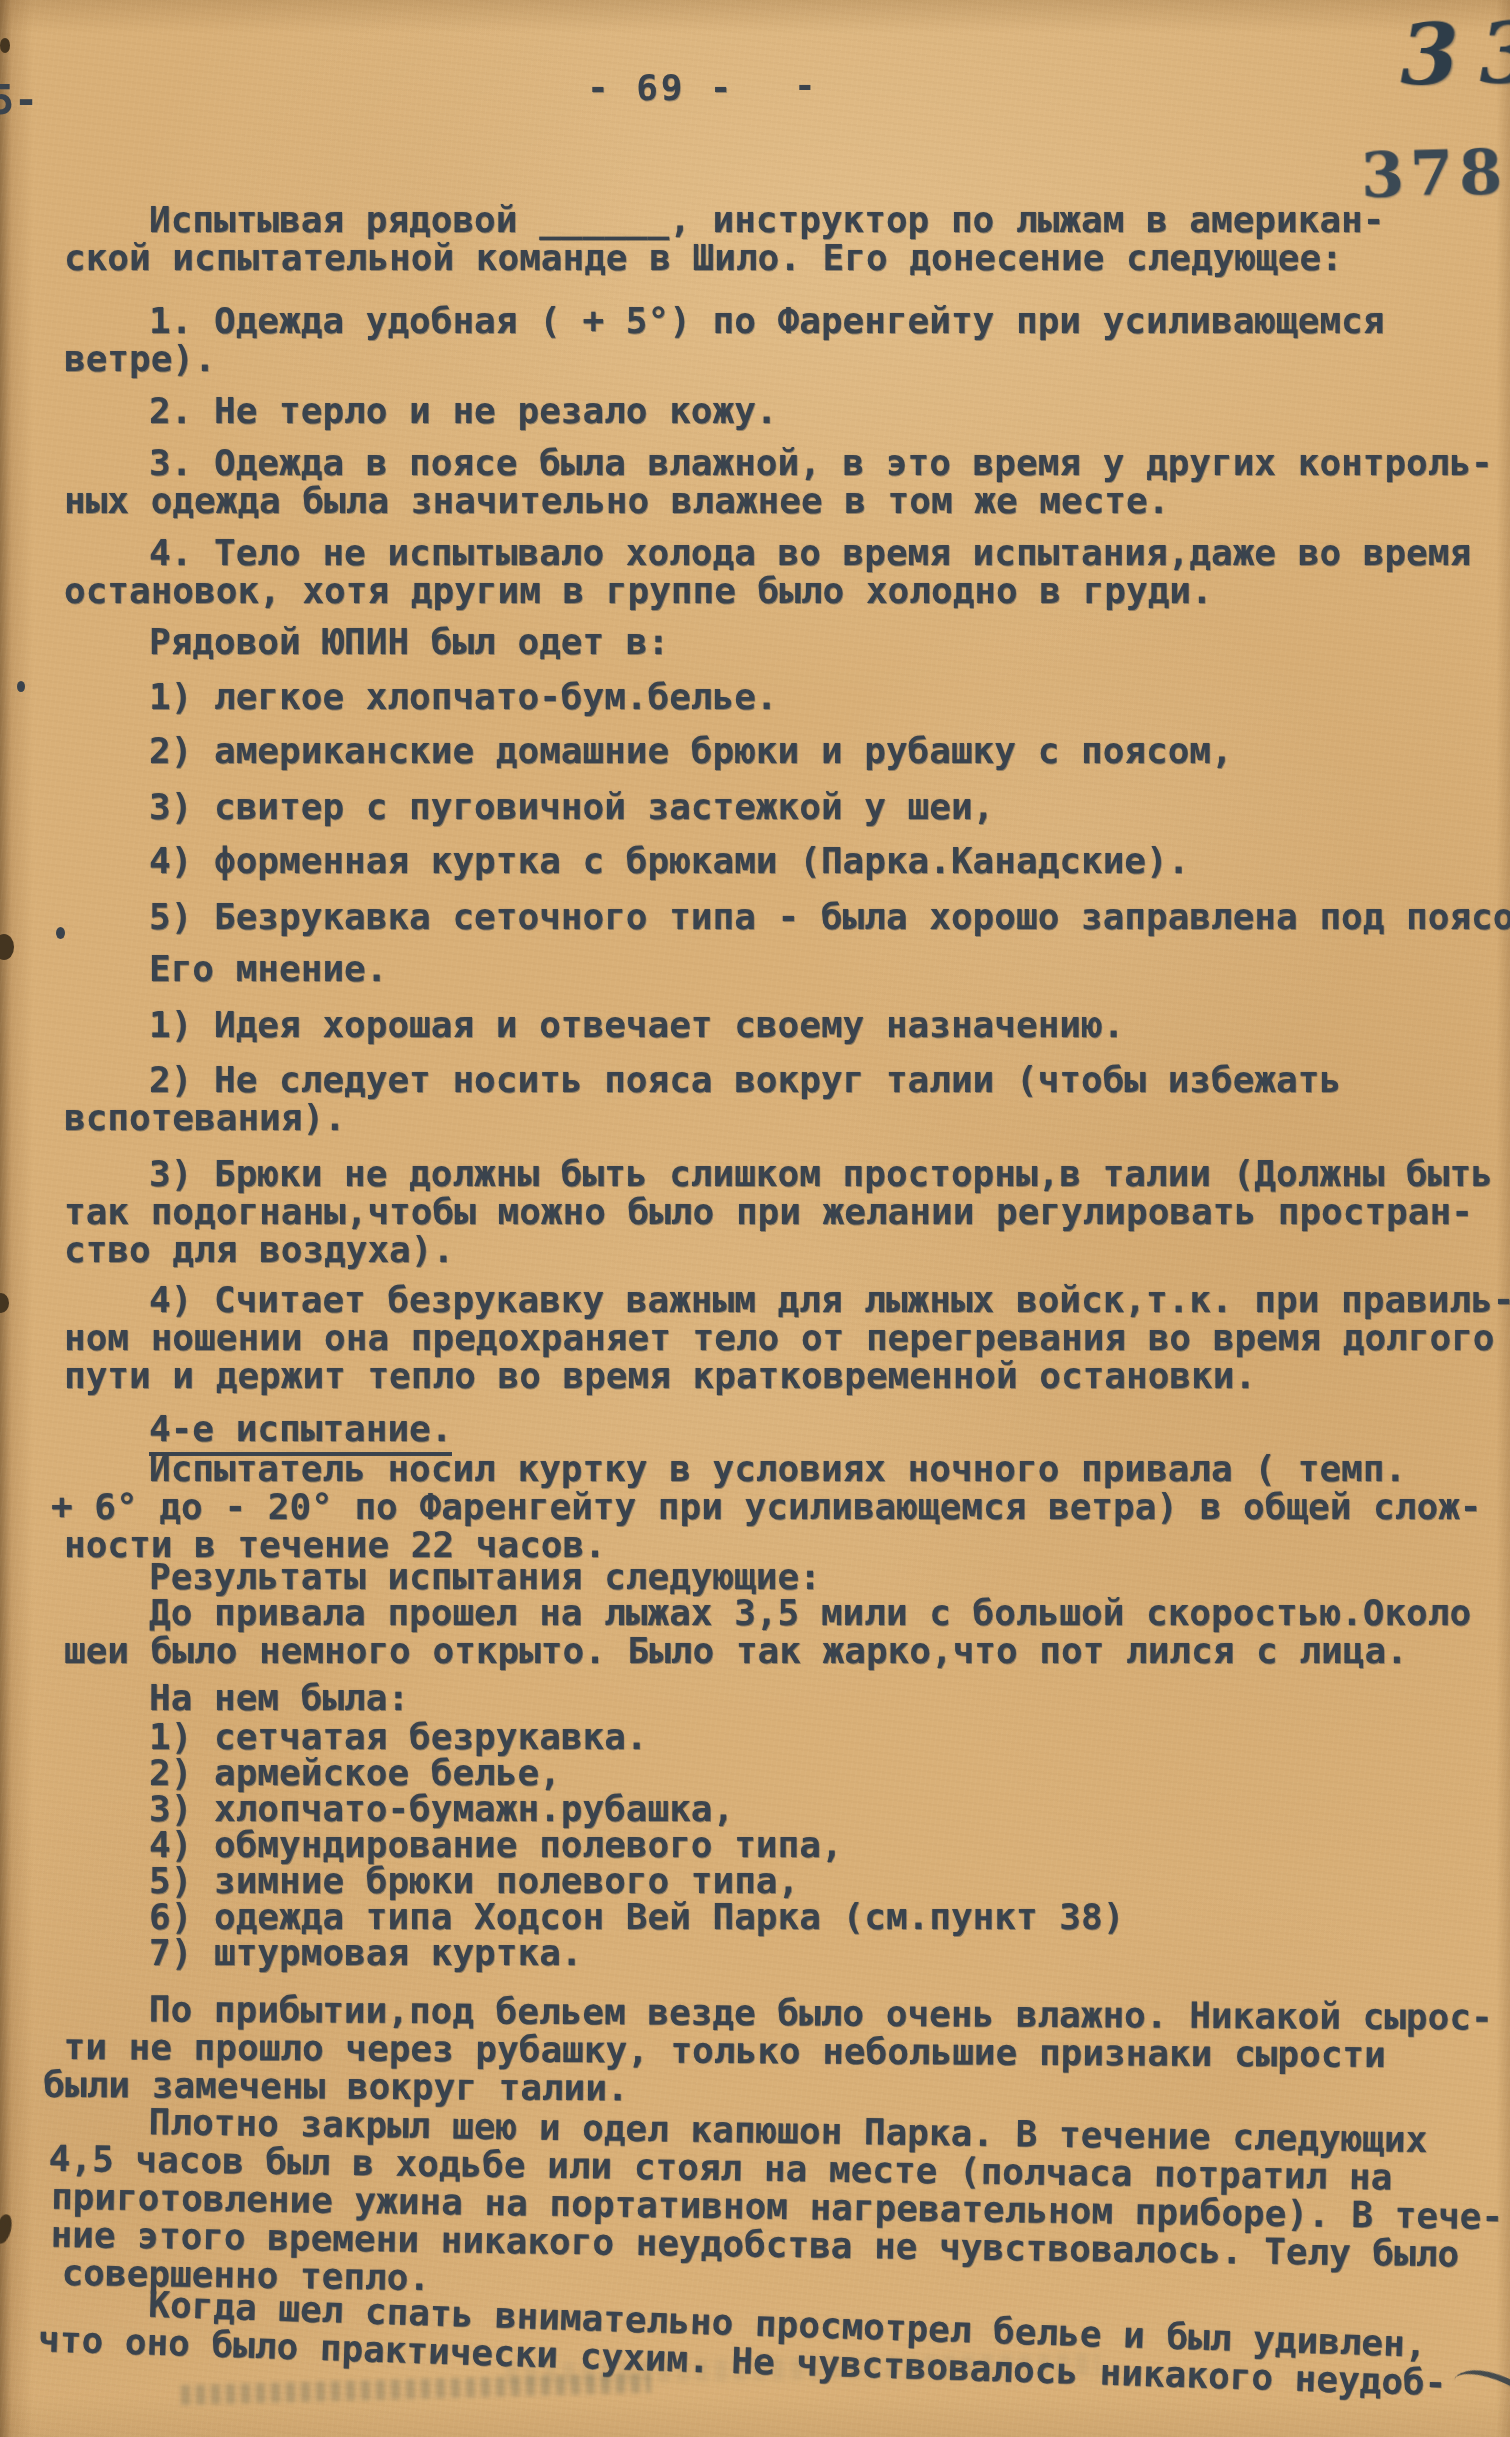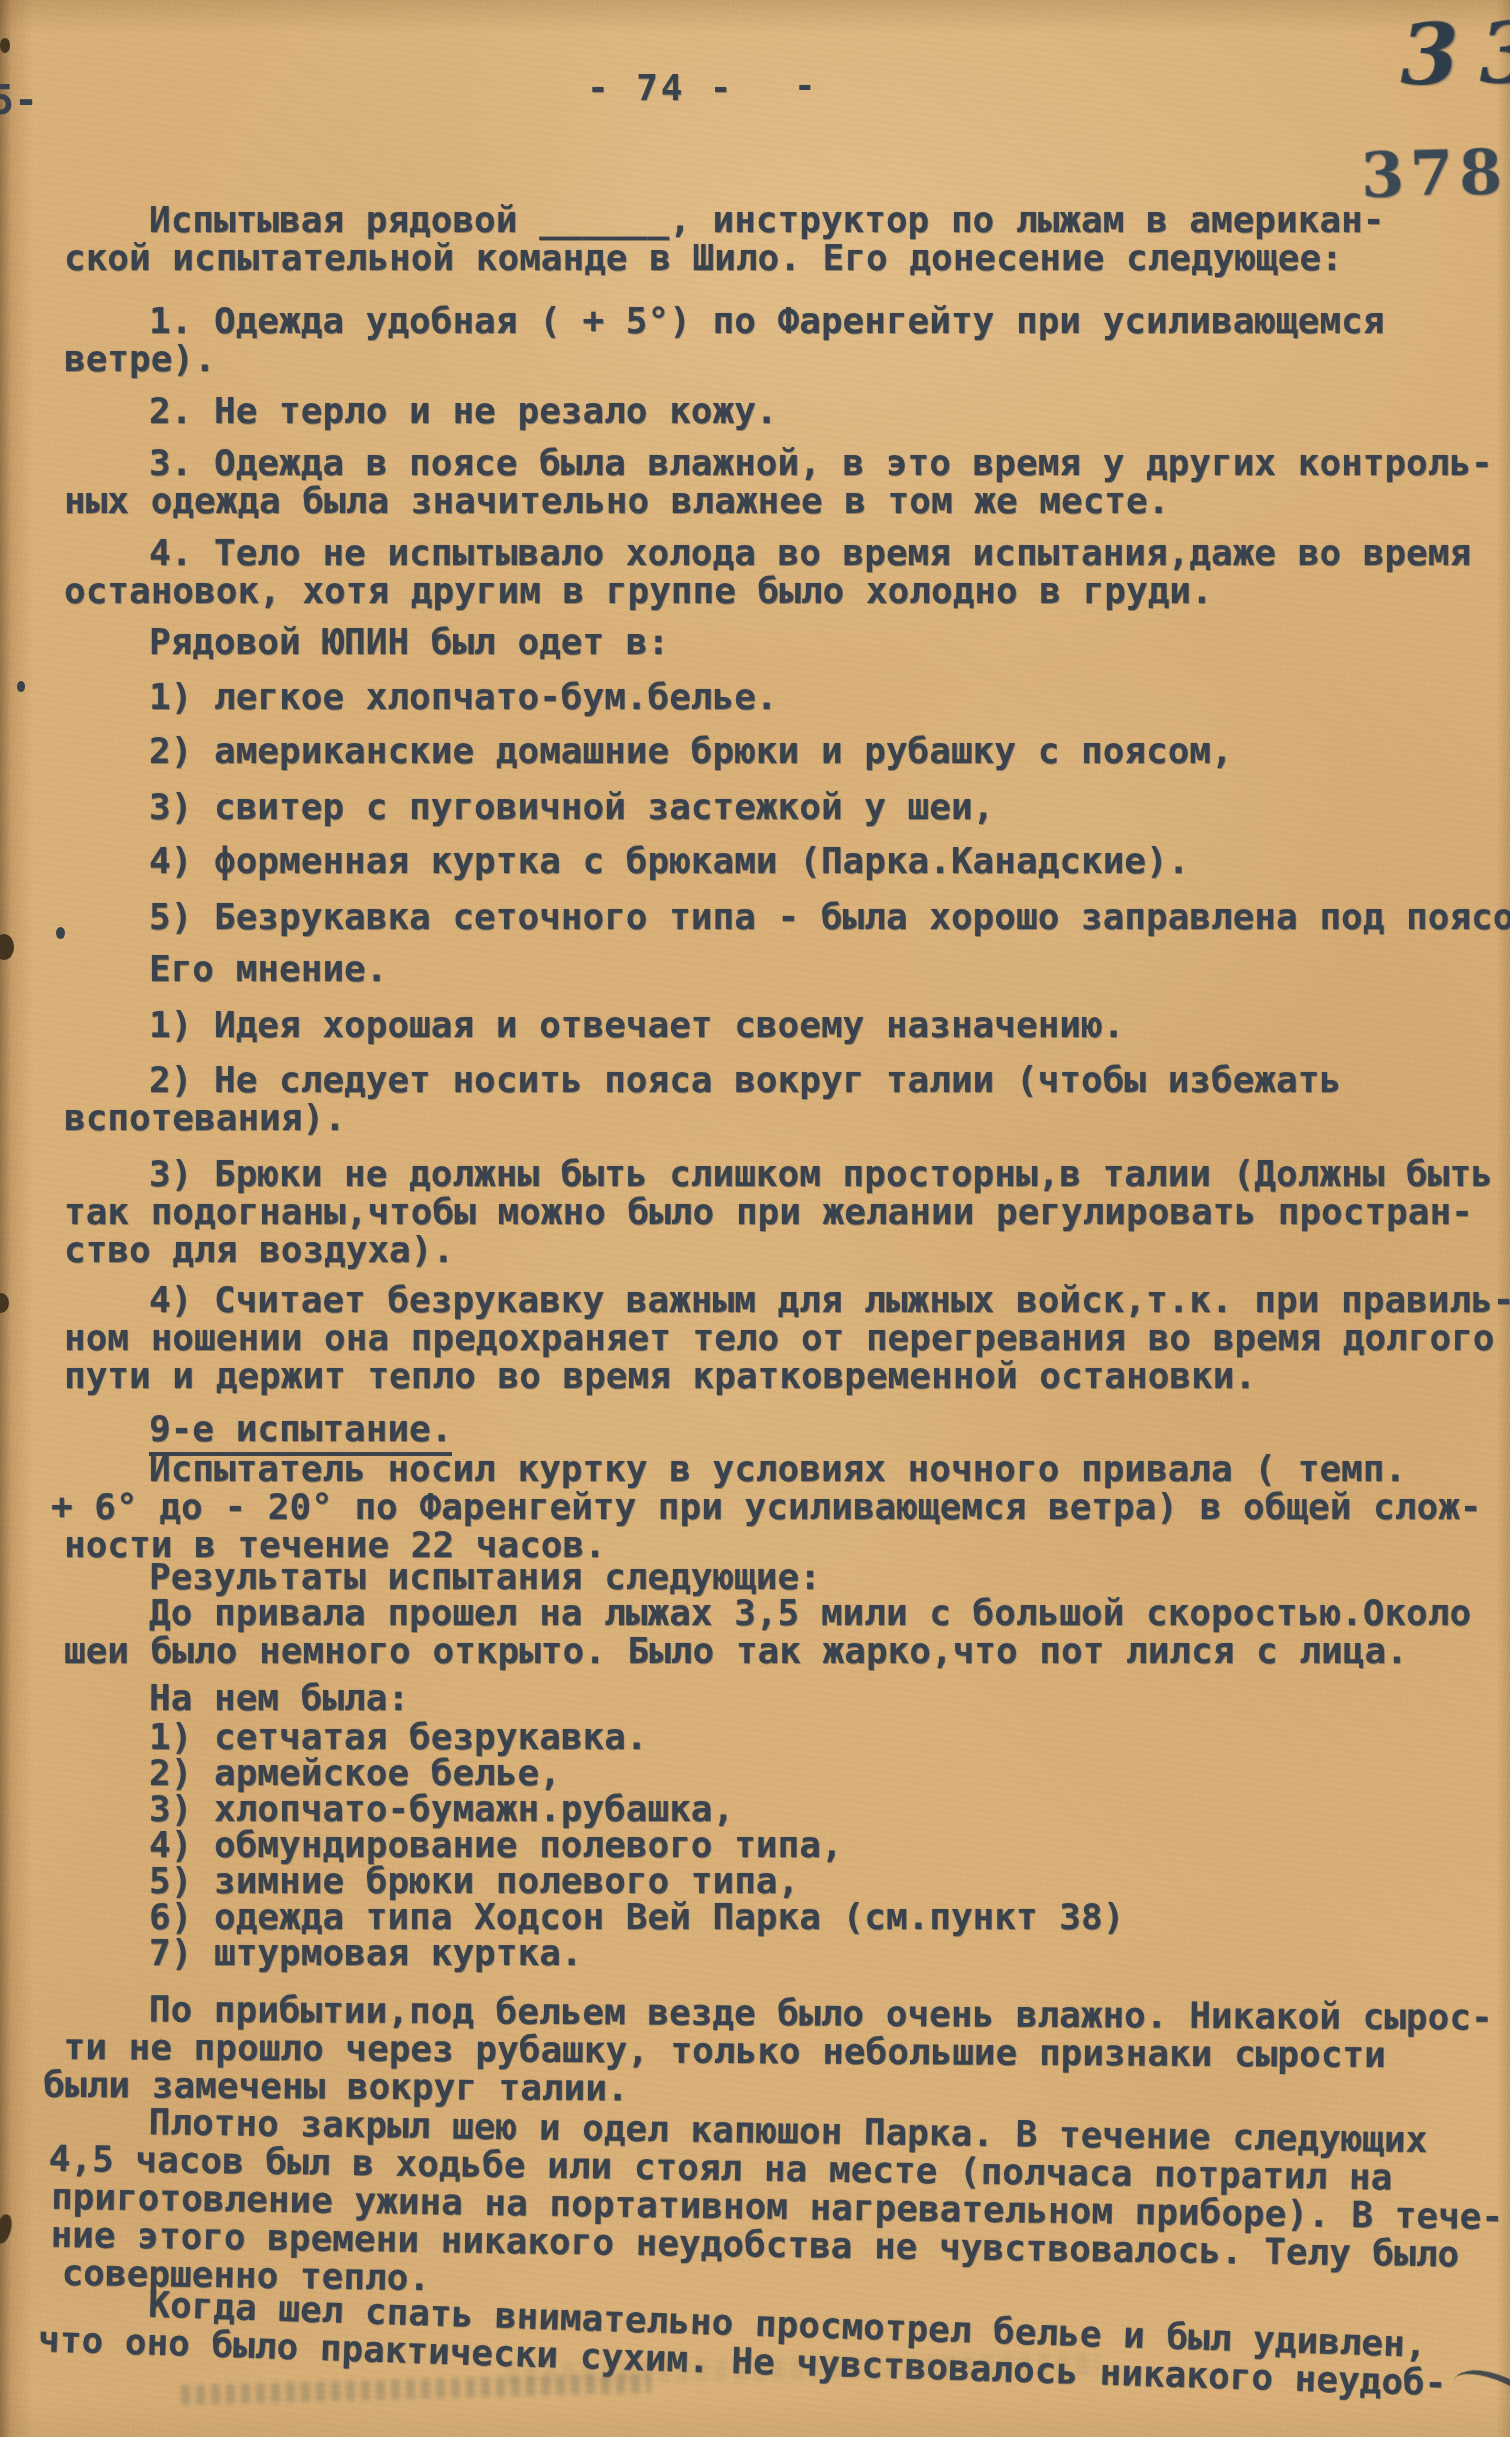--- a/index.html
+++ b/index.html
@@ -77,21 +77,21 @@
     transform:rotate(24deg);filter:blur(0.4px);opacity:0.85;
   }
 </style>
 </head>
 <body>
 
 <div id="page">
   <div class="grain"></div>
 
   <div class="mark marginfrag">5-</div>
-  <div class="mark pageno">- 74 -</div>
+  <div class="mark pageno">- 69 -</div>
   <div class="mark straydash">-</div>
   <div class="mark folio">33</div>
   <div class="mark stampno">378</div>
 
   <div class="block" style="top:201px">
     <div class="ln ind">Испытывая рядовой ______, инструктор по лыжам в американ-</div>
     <div class="ln">ской испытательной команде в Шило. Его донесение следующее:</div>
   </div>
 
   <div class="block" style="top:302px">
@@ -144,21 +144,21 @@
     <div class="ln">так подогнаны,чтобы можно было при желании регулировать простран-</div>
     <div class="ln">ство для воздуха).</div>
   </div>
   <div class="block" style="top:1281px">
     <div class="ln ind">4) Считает безрукавку важным для лыжных войск,т.к. при правиль-</div>
     <div class="ln">ном ношении она предохраняет тело от перегревания во время долгого</div>
     <div class="ln">пути и держит тепло во время кратковременной остановки.</div>
   </div>
 
   <div class="block" style="top:1410px">
-    <div class="ln ind"><span class="underlined">9-е испытание.</span></div>
+    <div class="ln ind"><span class="underlined">4-е испытание.</span></div>
   </div>
   <div class="block" style="top:1450px">
     <div class="ln ind">Испытатель носил куртку в условиях ночного привала ( темп.</div>
     <div class="ln" style="margin-left:-13px">+ 6° до - 20° по Фаренгейту при усиливающемся ветра) в общей слож-</div>
     <div class="ln">ности в течение 22 часов.</div>
   </div>
   <div class="block" style="top:1558px">
     <div class="ln ind">Результаты испытания следующие:</div>
   </div>
   <div class="block" style="top:1594px">

